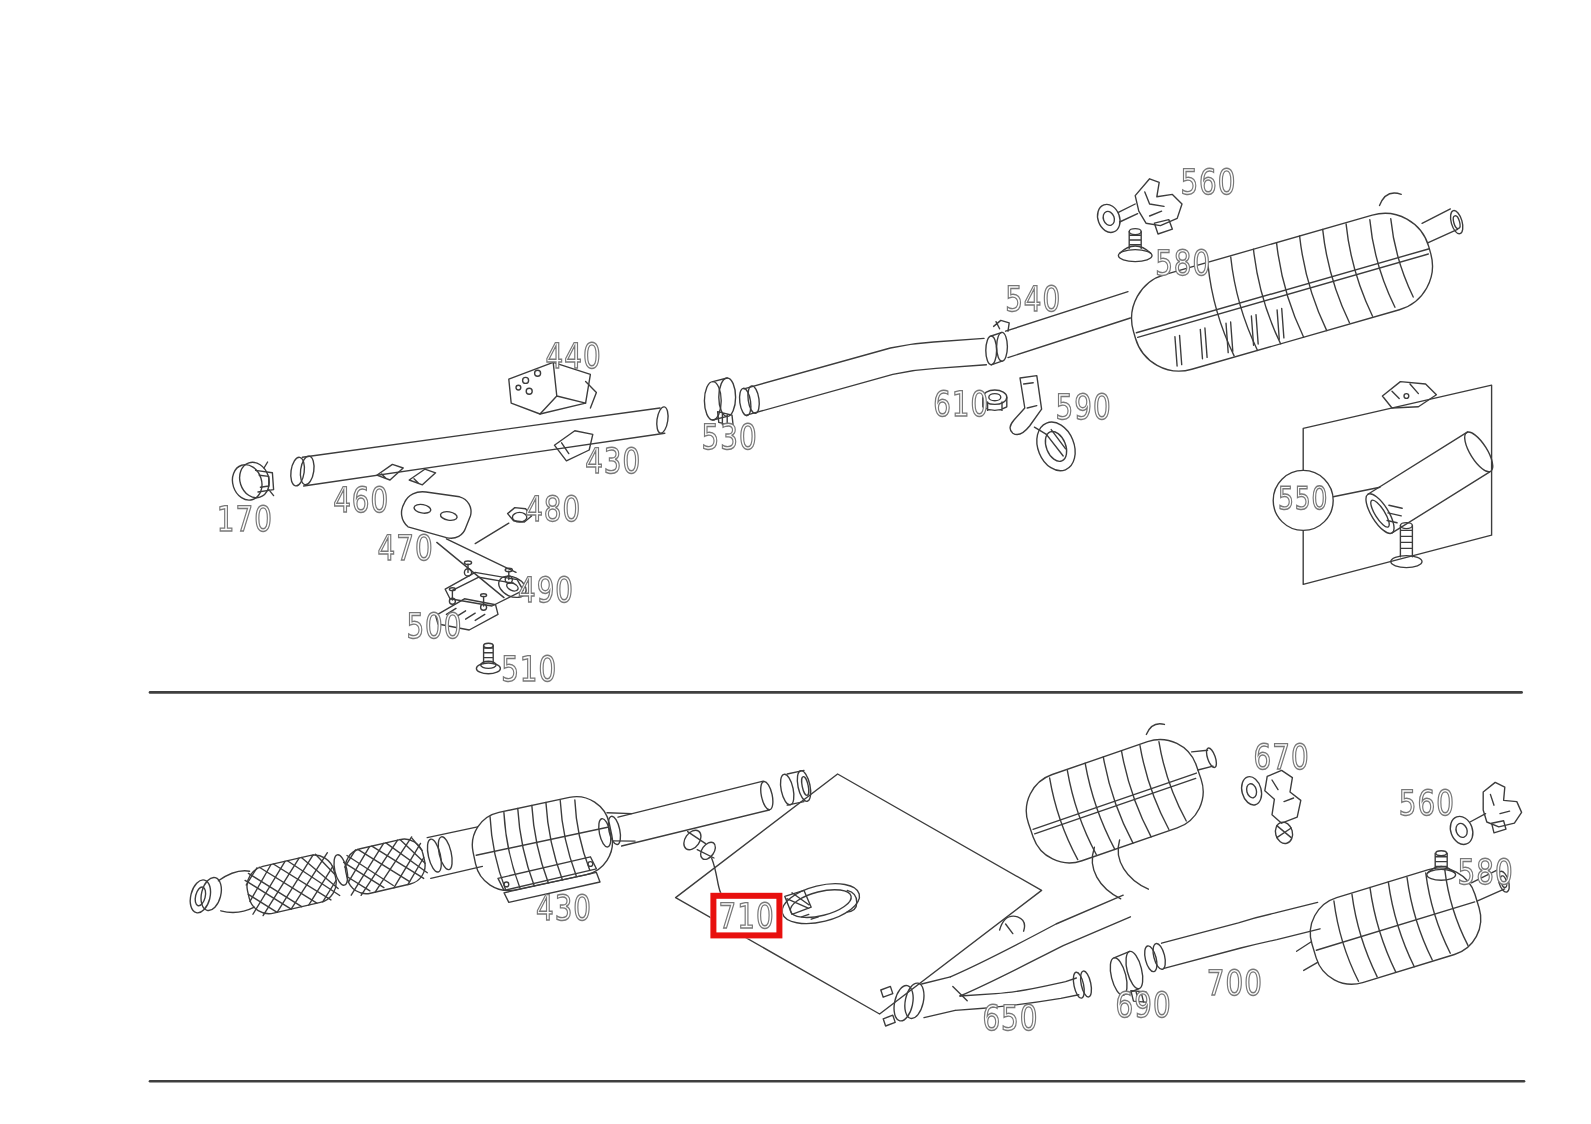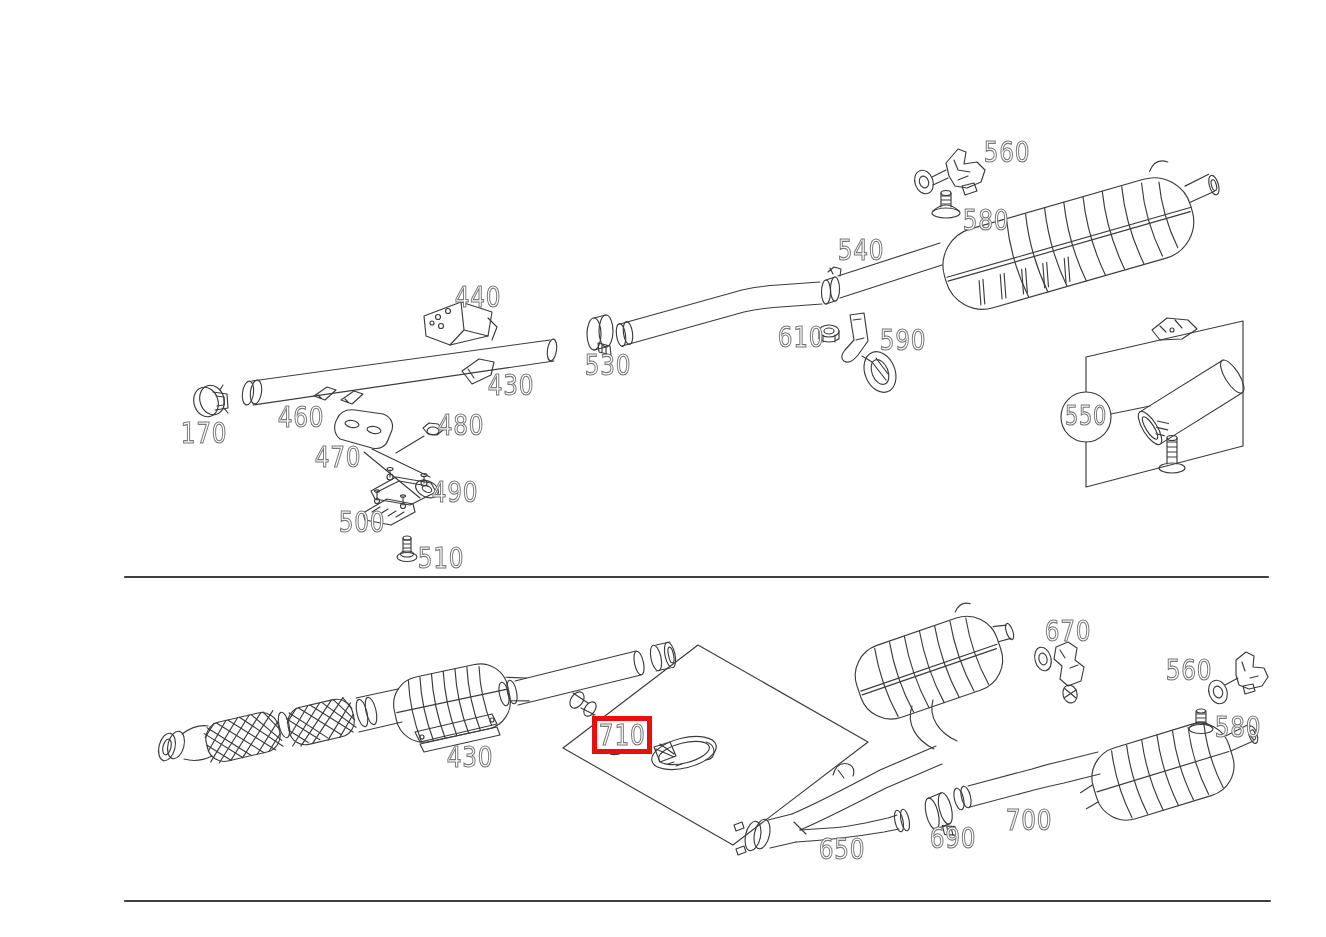--- a/index.html
+++ b/index.html
@@ -353,18 +353,18 @@
   <div class="lbl" style="left: 801px; top: 337px;">610</div>
 
   <div class="lbl" style="left: 470px; top: 757px;">430</div>
   <div class="lbl" style="left: 842px; top: 849px;">650</div>
   <div class="lbl" style="left: 1068px; top: 631px;">670</div>
   <div class="lbl" style="left: 953px; top: 838px;">690</div>
   <div class="lbl" style="left: 1029px; top: 820px;">700</div>
   <div class="lbl" style="left: 1189px; top: 670px;">560</div>
   <div class="lbl" style="left: 1238px; top: 727px;">580</div>
 
-  <div class="red-box" style="left: 622px; top: 735px;">
+  <div class="red-box" style="left: 622px; top: 763px;">
     <span class="lbl-inline">710</span>
   </div>
 </div>
 
 </div>
 
 </body></html>

